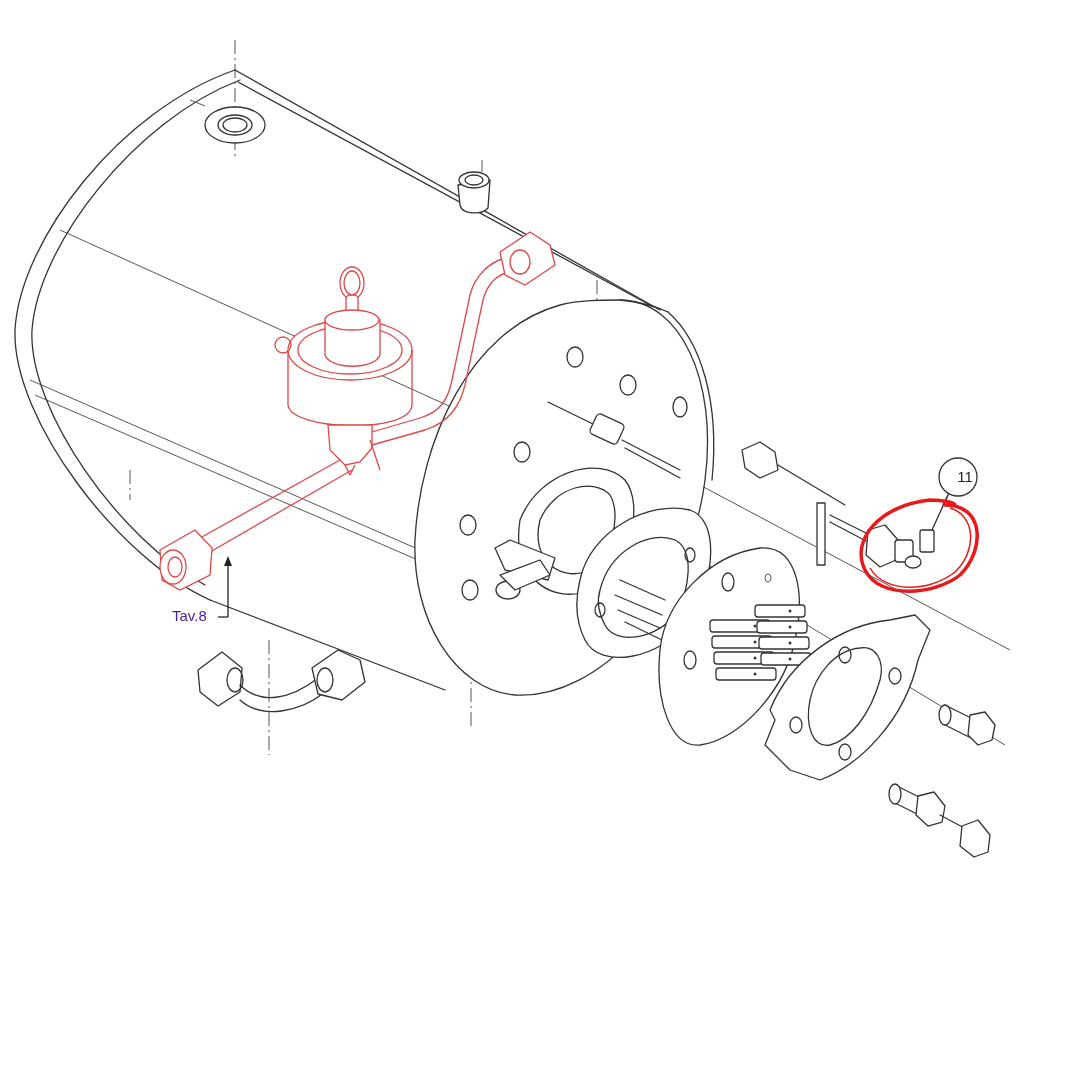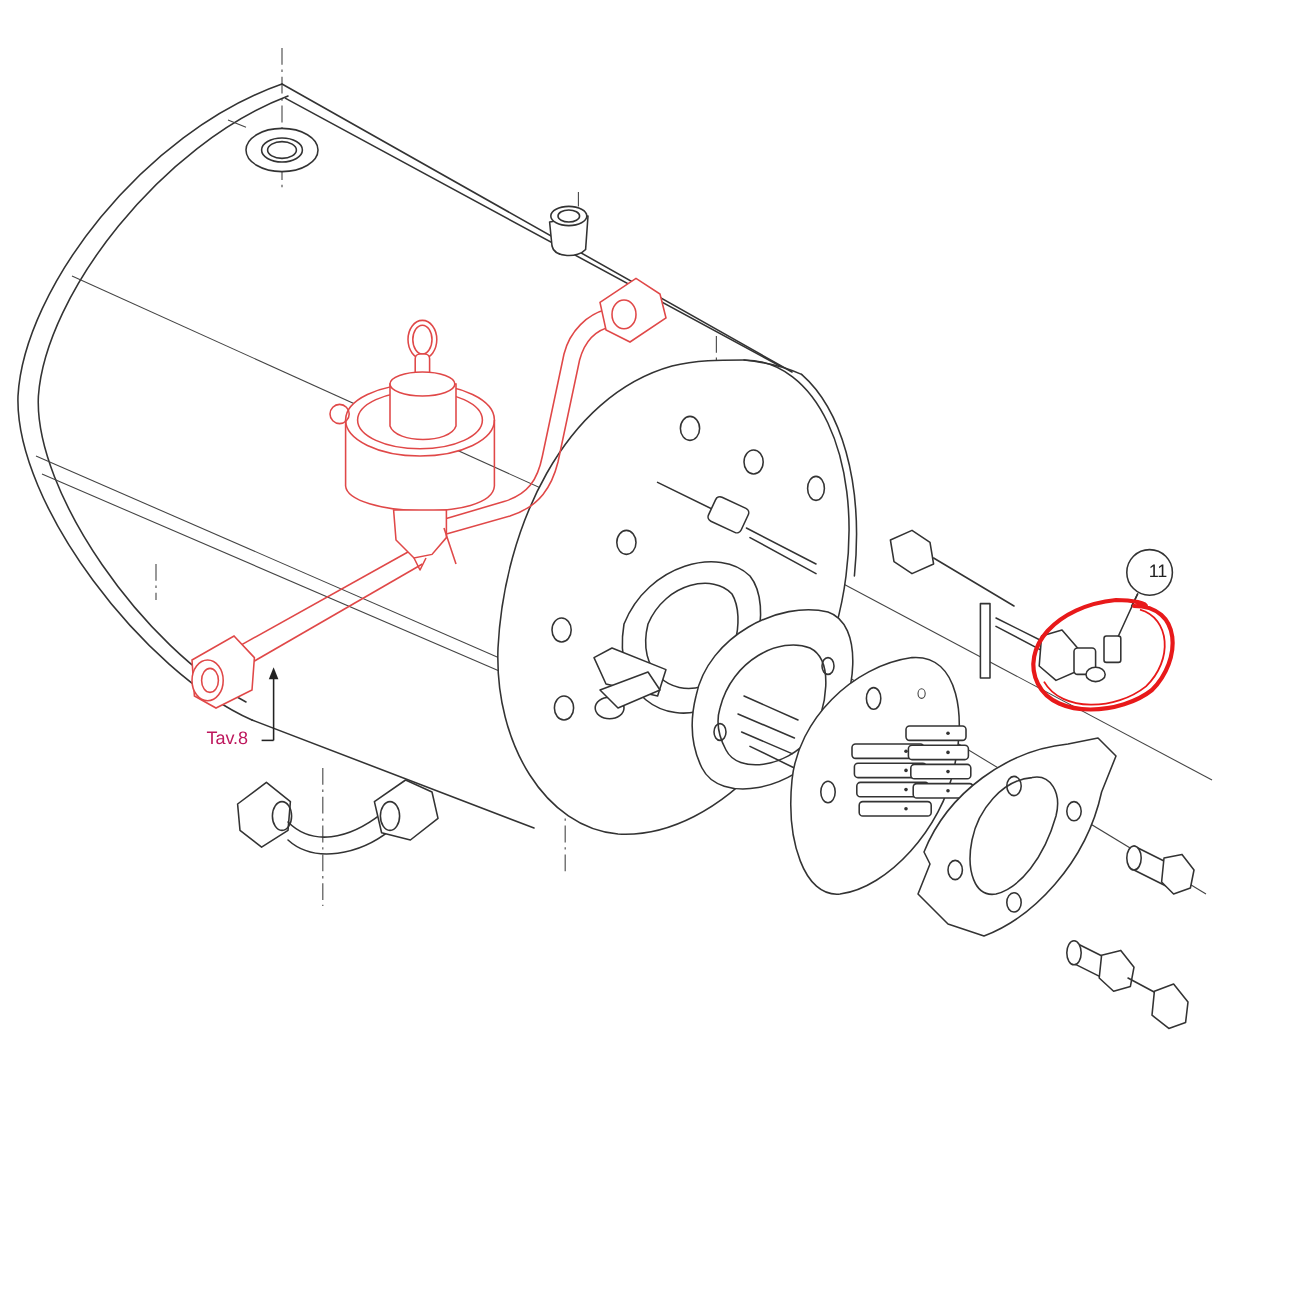--- a/index.html
+++ b/index.html
@@ -5,21 +5,21 @@
   html, body { margin:0; padding:0; background:#ffffff; }
   body { width:1080px; height:1080px; overflow:hidden; font-family:"Liberation Sans", sans-serif; }
   #stage { position:absolute; left:0; top:0; width:1080px; height:1080px; }
   svg { position:absolute; left:0; top:0; }
   .blk { fill:none; stroke:#333; stroke-width:1.3; stroke-linejoin:round; stroke-linecap:round; }
   .blkf { fill:#fff; stroke:#333; stroke-width:1.3; stroke-linejoin:round; }
   .thin { fill:none; stroke:#444; stroke-width:0.9; }
   .dash { fill:none; stroke:#555; stroke-width:1; stroke-dasharray:14 4 2 4; }
   .red { fill:none; stroke:#e04848; stroke-width:1.3; stroke-linejoin:round; }
   .redf { fill:#fff; stroke:#e04848; stroke-width:1.3; }
-  .label { position:absolute; font-size:15px; color:#be185d; }
+  .label { position:absolute; font-size:15px; color:#4c1d95; }
   .callout-num { position:absolute; font-size:15px; color:#222; width:52px; text-align:center; }
 </style>
 </head>
 <body>
 
 <div id="stage">
 <svg width="1080" height="1080" viewBox="0 0 1080 1080">
 
   <g>
     <line class="dash" x1="235" y1="40" x2="235" y2="160"></line>

